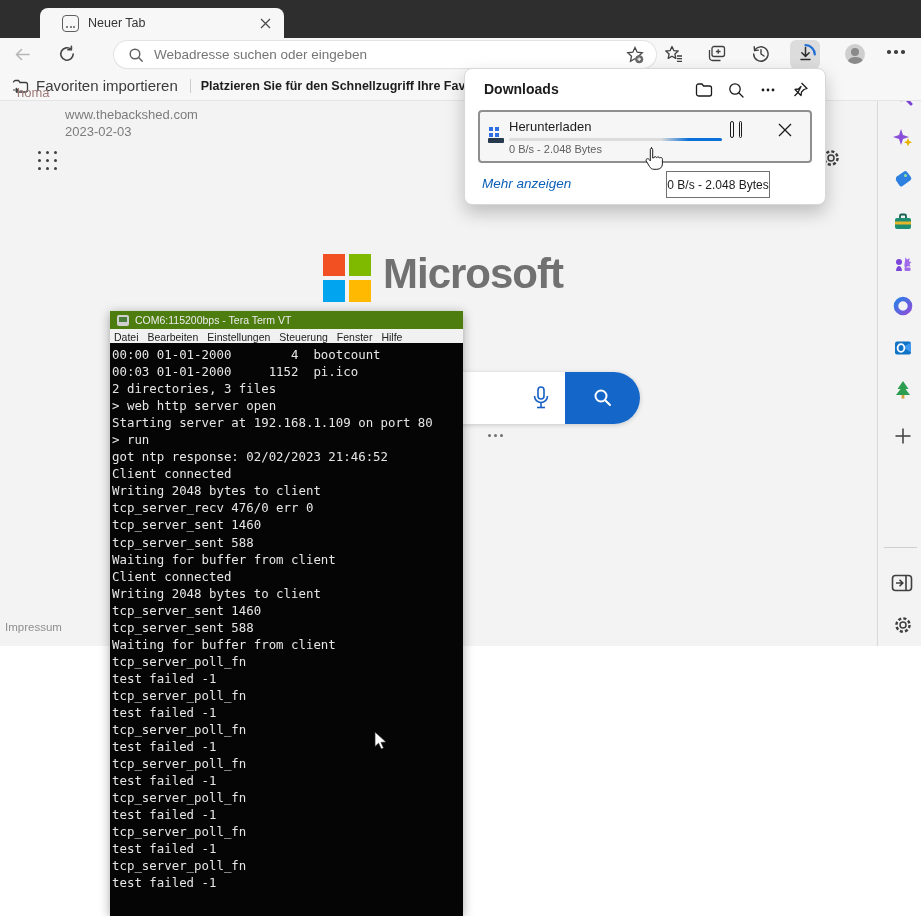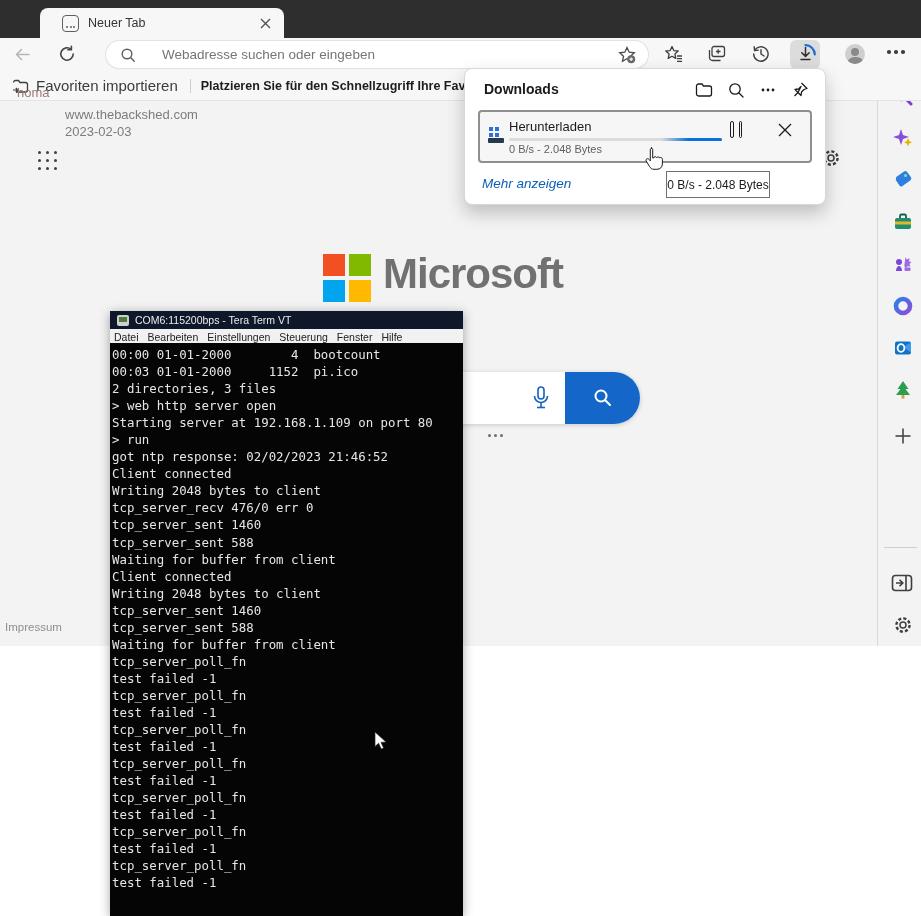--- a/index.html
+++ b/index.html
@@ -19,21 +19,21 @@
   .tab-favicon i{position:absolute;bottom:3px;width:2px;height:2px;background:#5f5f5f;border-radius:50%;}
   .tab-favicon i:nth-child(1){left:3px;}.tab-favicon i:nth-child(2){left:6.5px;}.tab-favicon i:nth-child(3){left:10px;}
   .tab-label{margin-left:9px;font-size:12.5px;color:#343434;}
   .tab-close{margin-left:auto;margin-right:10px;width:18px;height:18px;display:flex;align-items:center;justify-content:center;color:#4d4d4d;font-size:14px;border-radius:4px;}
   .newtab-btn{left:291px;top:14px;width:18px;height:18px;color:#e3e3e3;}
   .win-controls{right:0;top:0;height:38px;display:flex;}
   .win-btn{width:46px;height:38px;display:flex;align-items:center;justify-content:center;color:#ececec;}
 
   
   .toolbar{left:0;top:38px;width:921px;height:33px;background:#f7f7f7;z-index:20;}
-  .addressbar{left:106px;top:41px;width:542px;height:27px;background:#fff;border-radius:14px;box-shadow:0 0 0 1px #e3e3e3,0 1px 2px rgba(0,0,0,.06);display:flex;align-items:center;gap:16px;}
+  .addressbar{left:114px;top:41px;width:542px;height:27px;background:#fff;border-radius:14px;box-shadow:0 0 0 1px #e3e3e3,0 1px 2px rgba(0,0,0,.06);display:flex;align-items:center;}
   .addressbar input{border:none;outline:none;background:transparent;font-family:"Liberation Sans",sans-serif;font-size:13.5px;color:#5f5f5f;width:430px;margin-left:8px;}
   .dl-highlight{left:790px;top:40px;width:30px;height:29px;background:#dcdcdc;border-radius:6px;}
   .avatar{left:845px;top:44px;width:20px;height:20px;border-radius:50%;background:#cfcfcf;overflow:hidden;}
   .avatar .head{position:absolute;left:6px;top:4px;width:8px;height:8px;border-radius:50%;background:#8a8a8a;}
   .avatar .body{position:absolute;left:2.5px;top:12.5px;width:15px;height:9px;border-radius:50% 50% 0 0;background:#8a8a8a;}
 
   
   .favbar{left:0;top:71px;width:921px;height:29px;background:#f7f7f7;border-bottom:1px solid #e4e4e4;z-index:18;display:flex;align-items:center;}
   .fav-import{display:flex;align-items:flex-end;margin-left:12px;font-size:15px;color:#3c3c3c;}
   .fav-sep{width:1px;height:14px;background:#cdcdcd;margin:0 10px 0 12px;}
@@ -61,21 +61,21 @@
   .ntp-more{left:488px;top:434px;display:flex;gap:3px;z-index:3;}
   .ntp-more i{width:3px;height:3px;background:#6f6f6f;border-radius:50%;}
   .ntp-gear{left:821px;top:148px;z-index:4;}
 
   
   .side-ic{left:893px;z-index:5;width:20px;height:20px;}
   .side-hr{left:884px;top:547px;width:33px;height:1px;background:#cfcfcf;z-index:5;}
 
   
   .terminal{left:110px;top:311px;width:353px;height:605px;z-index:10;box-shadow:0 2px 10px rgba(0,0,0,.35);}
-  .term-titlebar{position:absolute;left:0;top:0;width:353px;height:18px;background:#0f172a;display:flex;align-items:center;}
+  .term-titlebar{position:absolute;left:0;top:0;width:353px;height:18px;background:#4d7c0f;display:flex;align-items:center;}
   .term-title{margin-left:6px;font-size:10.5px;color:#ececec;white-space:nowrap;}
   .term-icon{margin-left:7px;width:12px;height:11px;background:#cfcfcf;border-radius:2px;position:relative;}
   .term-icon i{position:absolute;left:2px;top:2px;width:8px;height:5px;background:#4a7d3a;}
   .term-menubar{position:absolute;left:0;top:18px;width:353px;height:16px;background:#f1f1f1;display:flex;align-items:center;border-bottom:1px solid #d9d9d9;box-sizing:border-box;}
   .term-menubar span{font-size:10.5px;color:#222;margin-left:9px;}
   .term-menubar span:first-child{margin-left:4px;}
   .console{position:absolute;left:0;top:32px;width:353px;height:573px;background:#050505;overflow:hidden;padding:3px 0 0 2px;box-sizing:border-box;}
   .console div{height:17.05px;white-space:pre;font-family:"DejaVu Sans Mono",monospace;font-size:12.4px;line-height:17px;color:#e6e6e6;}
 
   

